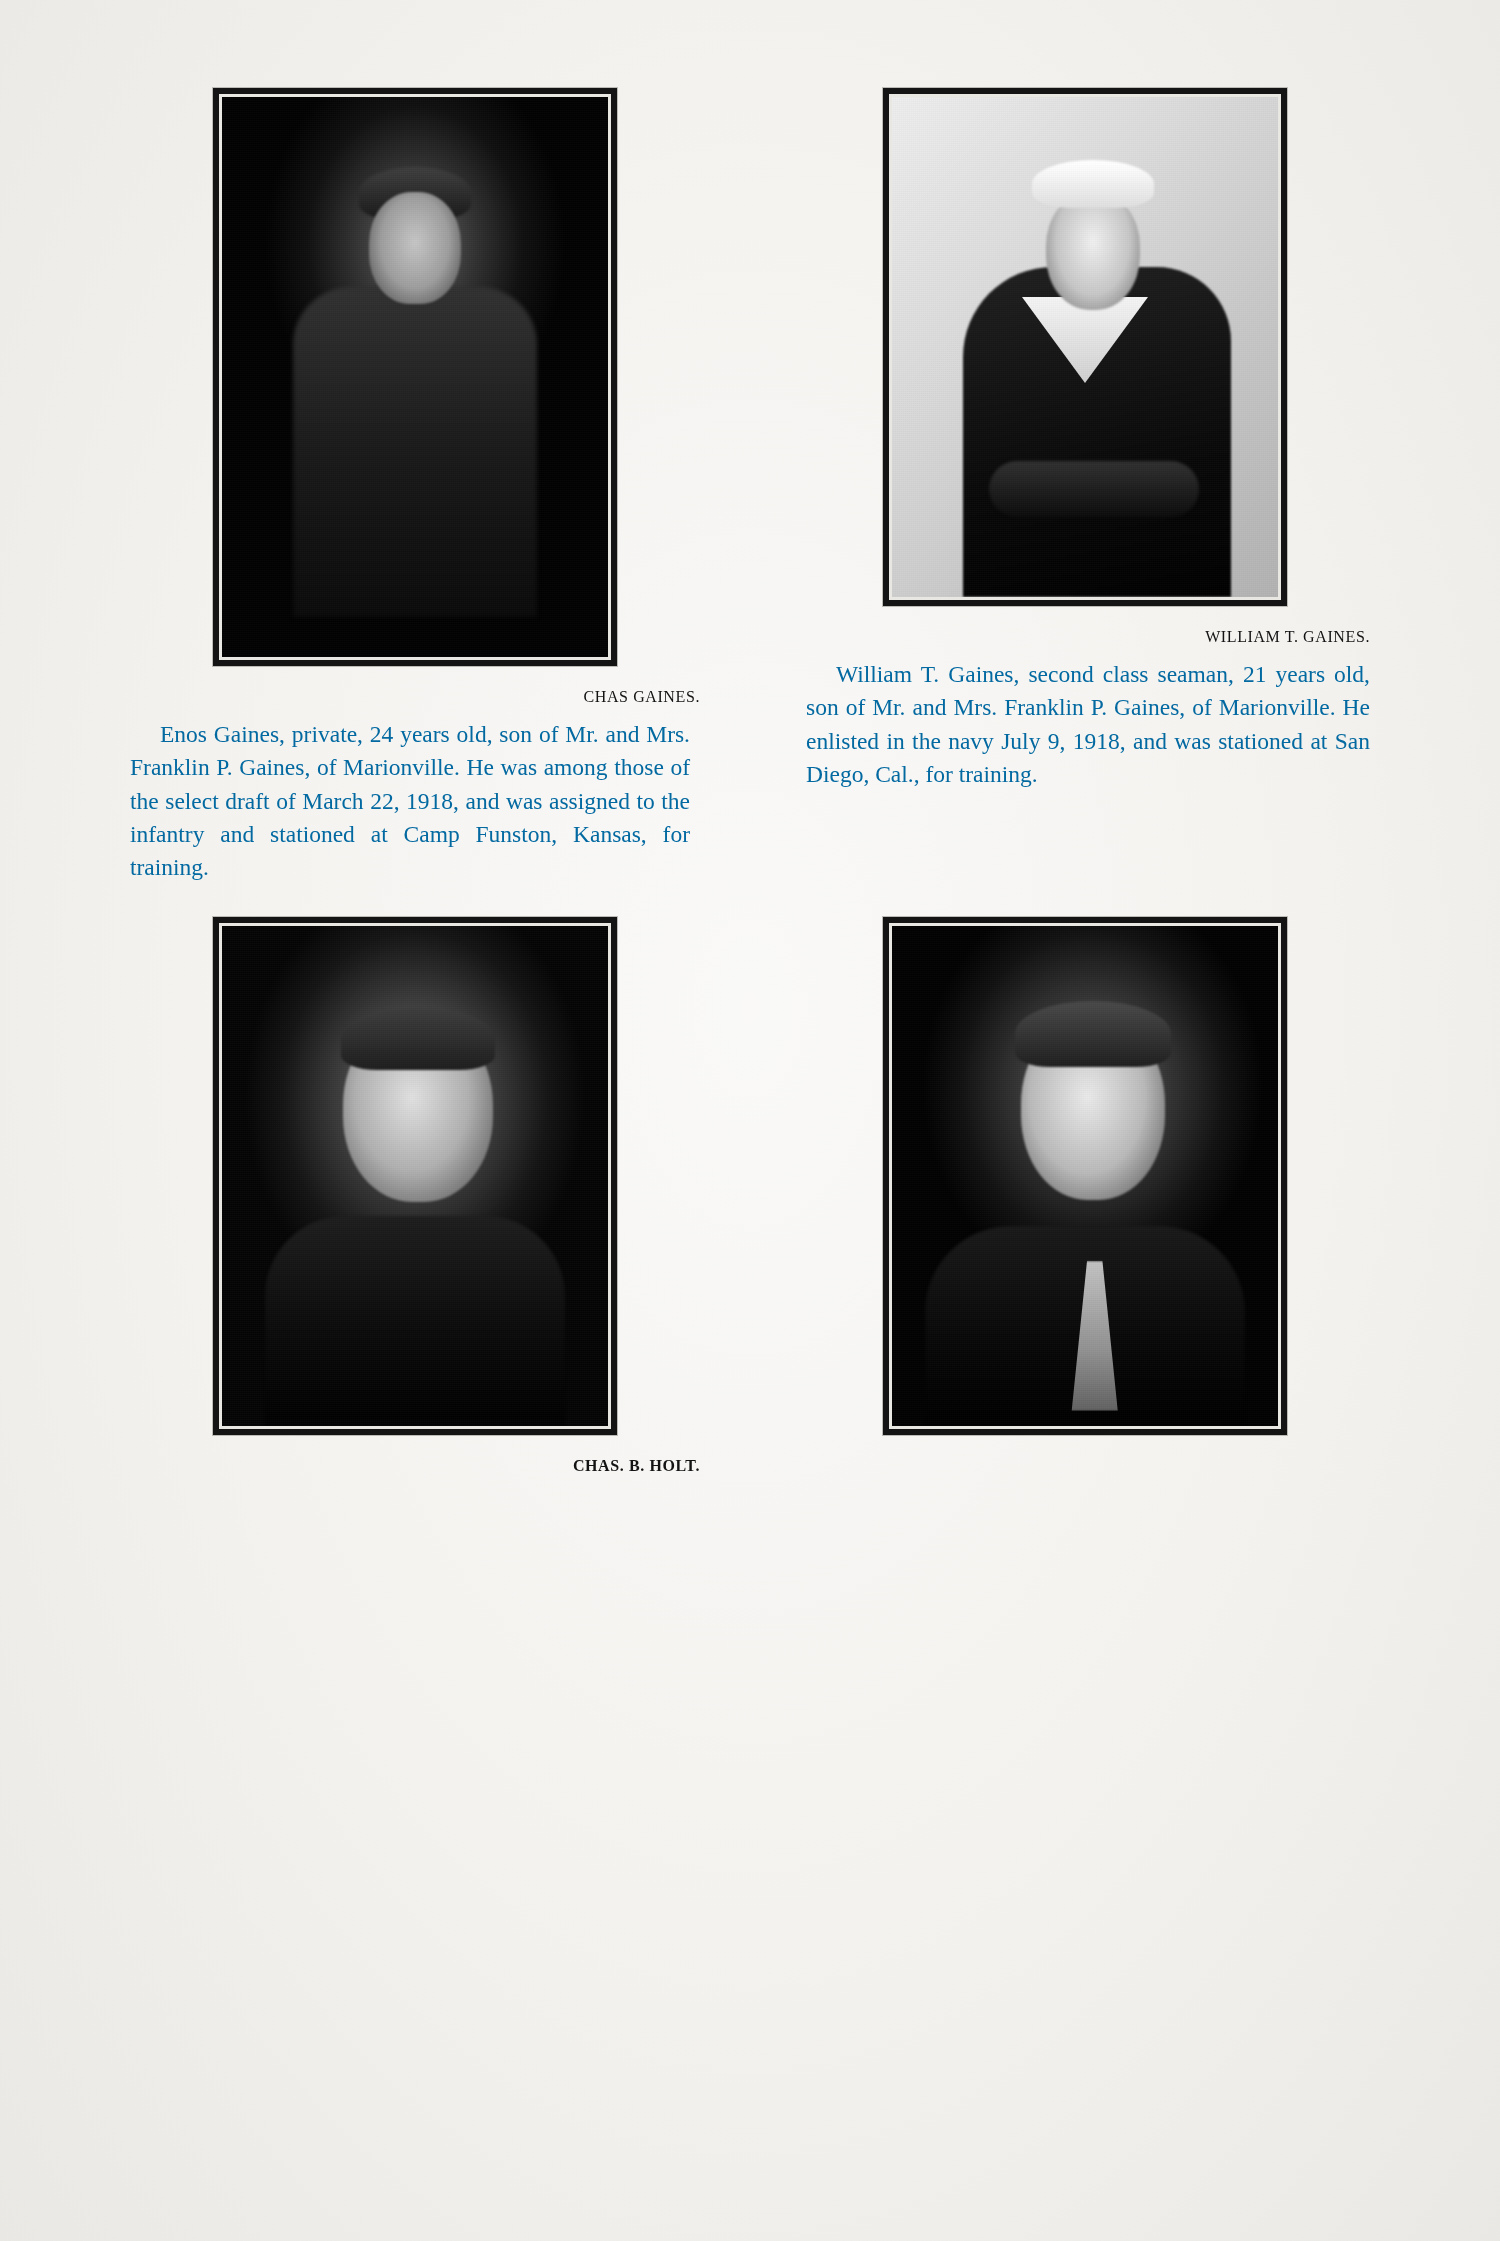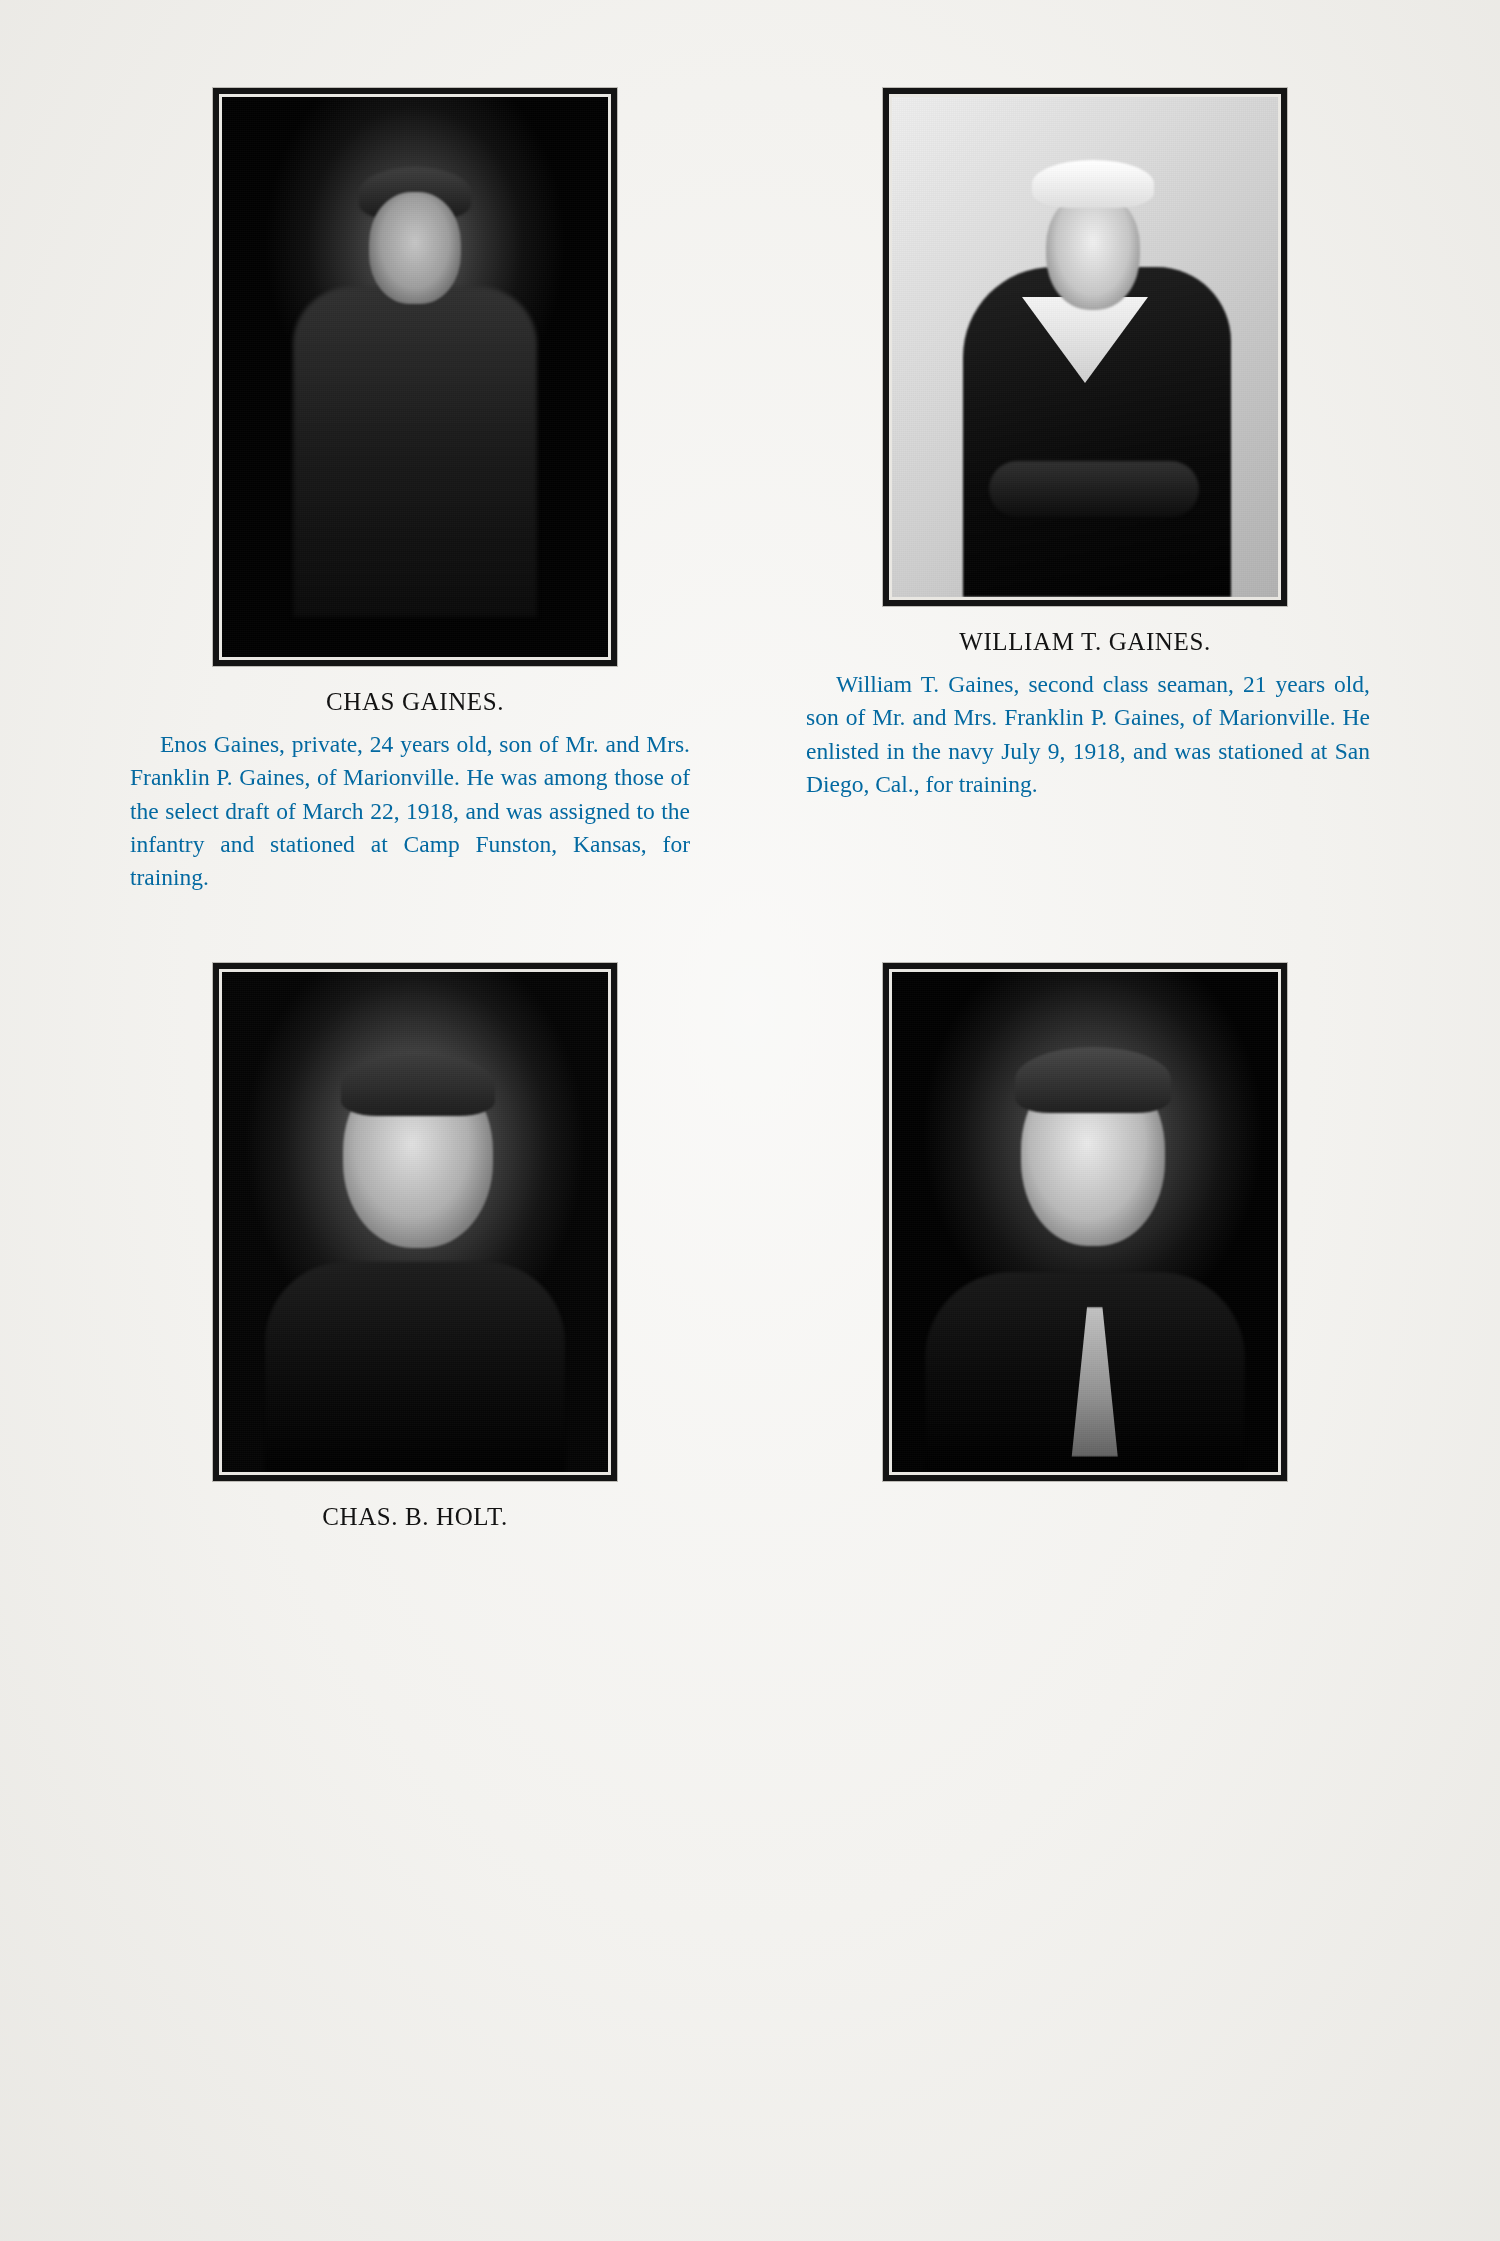--- a/index.html
+++ b/index.html
@@ -41,21 +41,22 @@
   .grid {
     display: flex;
     flex-wrap: wrap;
     justify-content: space-between;
   }
   .entry {
     width: 570px;
     box-sizing: border-box;
   }
   .entry.row2 {
-    margin-top: 68px;
+    margin-top: 32px;
+    font-weight: bold;
   }
   .photo-wrap {
     display: flex;
     justify-content: center;
   }
   
   .frame {
     background: #141414;
     padding: 6px;
     box-shadow: 0 0 0 1px #bdbbb6;
@@ -269,22 +270,22 @@
     position: absolute;
     inset: 0;
     opacity: 0.18;
     background-image:
       repeating-linear-gradient(0deg, rgba(255,255,255,0.07) 0 1px, rgba(0,0,0,0.07) 1px 2px),
       repeating-linear-gradient(90deg, rgba(255,255,255,0.05) 0 1px, rgba(0,0,0,0.05) 1px 2px);
     pointer-events: none;
   }
   
   .name {
-    text-align: center;
-    font-size: 25px;
+    text-align: right;
+    font-size: 16px;
     letter-spacing: 0.6px;
     margin-top: 22px;
     margin-bottom: 12px;
     color: #131313;
     font-family: "Liberation Serif", serif;
   }
   .bio {
     font-size: 23.5px;
     line-height: 1.42;
     text-align: justify;

